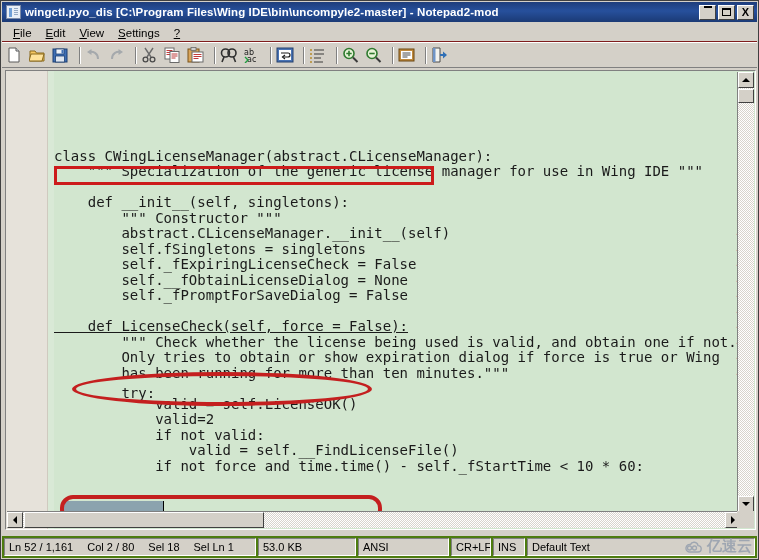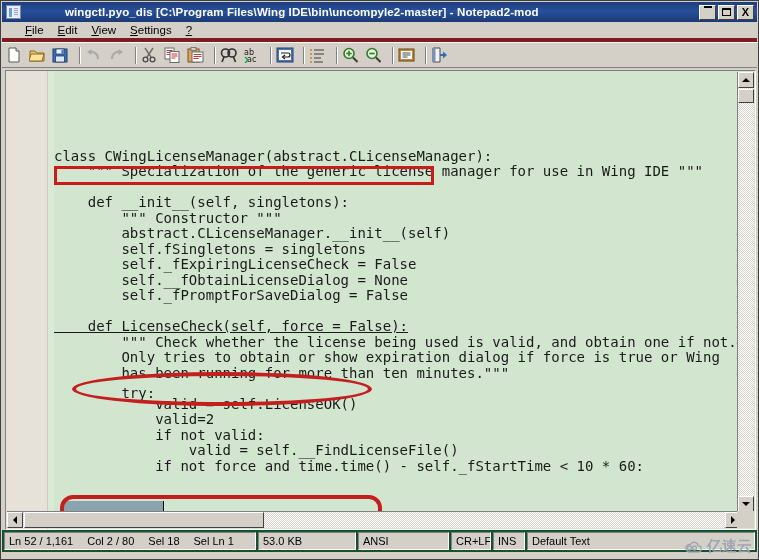--- a/index.html
+++ b/index.html
@@ -19,21 +19,20 @@
   }
 
   
   #titlebar {
     position: absolute; left: 1px; top: 1px;
     width: 755px; height: 20px;
     background: linear-gradient(to bottom, #1e3d7b 0%, #27509c 45%, #1b3a75 100%);
     display: flex; align-items: center;
     padding: 0 2px;
     box-sizing: border-box;
-    gap: 40px;
   }
   #title-icon {
     width: 15px; height: 14px; margin: 0 4px 0 2px;
     background: #e8eef7;
     border: 1px solid #7a8aa8;
     position: relative; flex: none;
     box-sizing: border-box;
   }
   #title-icon:before {
     content: ""; position: absolute; left: 2px; top: 2px;
@@ -68,23 +67,23 @@
   #btn-min .gl { position: absolute; bottom: 2px; width: 8px; height: 2px; background: #000; }
   #btn-max .gl { width: 9px; height: 8px; border: 1px solid #000; border-top-width: 2px; box-sizing: border-box; }
   #btn-close .gl { font-size: 11px; font-weight: bold; line-height: 11px; }
 
   
   #menubar {
     position: absolute; left: 1px; top: 21px;
     width: 755px; height: 20px;
     background: #d4d0c8;
     display: flex; align-items: flex-end;
-    padding-left: 16px;
-    box-sizing: border-box;
-    border-bottom: 4px solid #7f1d1d;
+    padding-left: 4px;
+    box-sizing: border-box;
+    border-bottom: 1px solid #7f1d1d;
   }
   .menu-item {
     font-size: 11.5px; color: #000;
     padding: 2px 7px;
     cursor: default;
     white-space: nowrap;
   }
   .menu-item u { text-decoration: underline; }
 
   
@@ -240,23 +239,23 @@
   #vthumb { left: 0px; top: 17px; width: 16px; height: 14px; }
   #hthumb { left: 17px; top: 0px; width: 240px; height: 16px; }
   #scroll-corner {
     position: absolute; right: 1px; bottom: 1px;
     width: 17px; height: 17px;
     background: #d4d0c8;
   }
 
   
   #statusbar {
-    position: absolute; left: 1px; bottom: 7px;
+    position: absolute; left: 1px; bottom: 1px;
     width: 755px; height: 22px;
-    background: #14532d;
+    background: #4d7c0f;
     display: flex; align-items: stretch;
     box-sizing: border-box;
     padding: 2px 0 2px 2px;
   }
   .sb-cell {
     border: 1px solid #808080;
     border-right-color: #ffffff; border-bottom-color: #ffffff;
     background: #d4d0c8;
     font-size: 11px; color: #000;
     display: flex; align-items: center;

